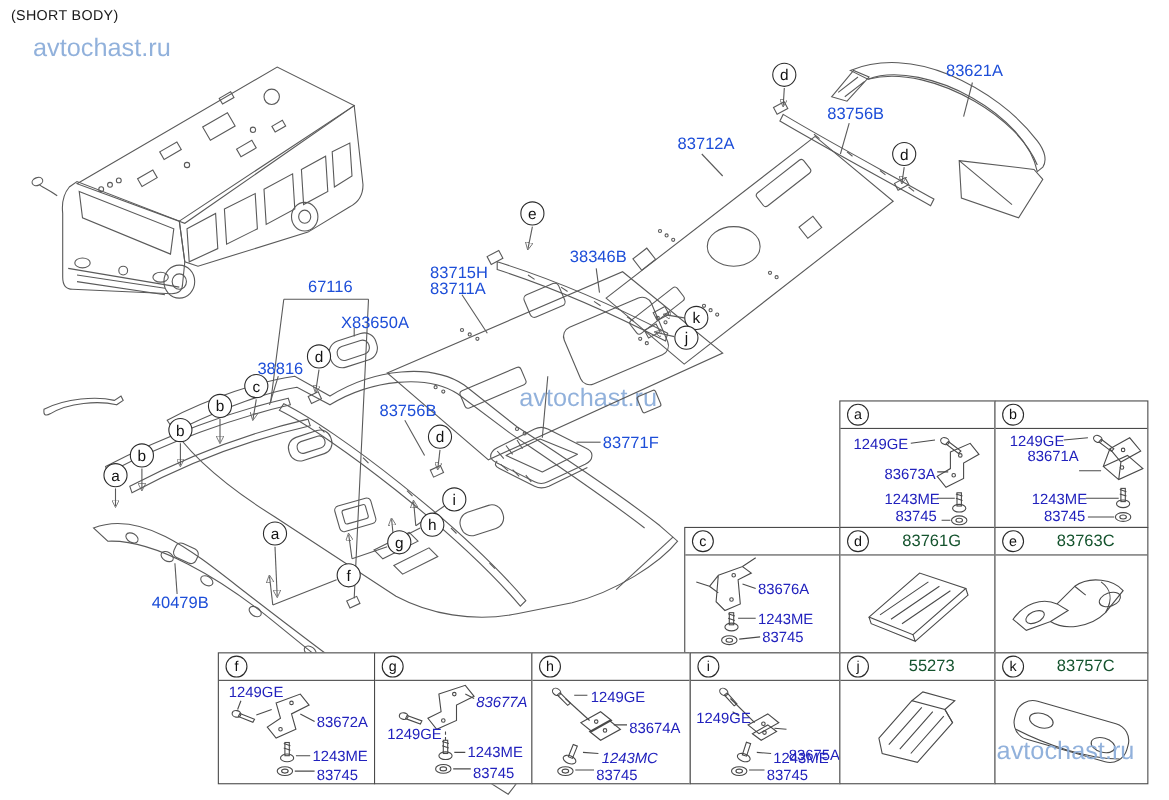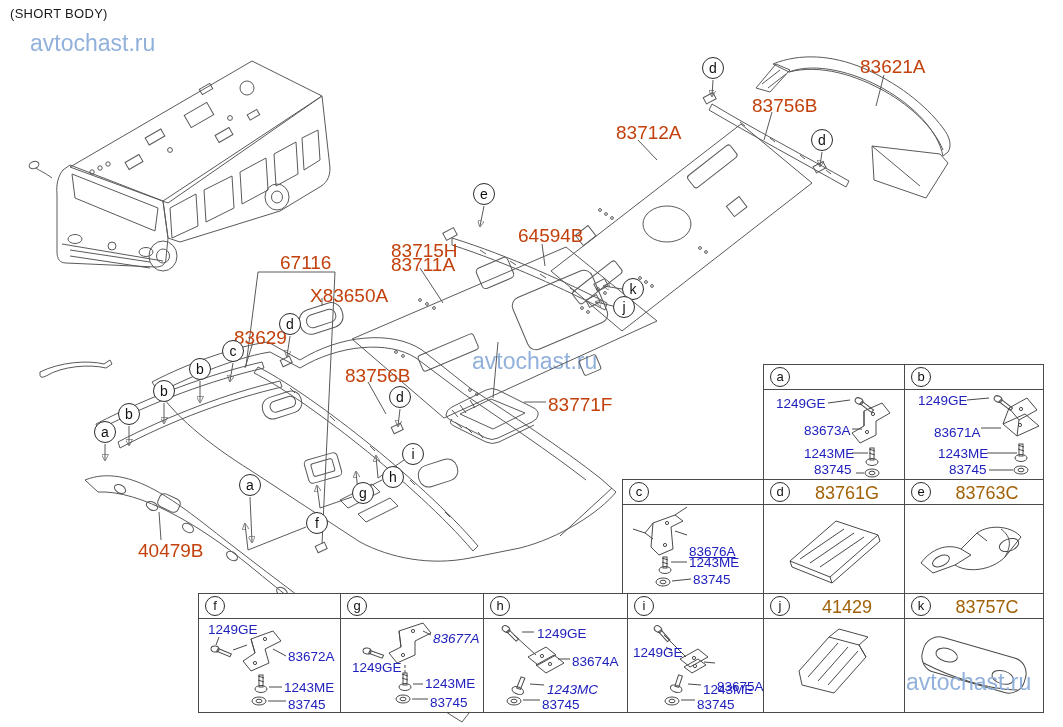--- a/index.html
+++ b/index.html
@@ -1,29 +1,29 @@
 <!DOCTYPE html>
 <html><head>
 <meta charset="utf-8">
 <style>
   html,body{margin:0;padding:0;background:#fff;}
   #stage{position:relative;width:1063px;height:727px;background:#ffffff;
          font-family:"Liberation Sans",sans-serif;overflow:hidden;}
   .note{position:absolute;left:10px;top:6px;font-size:13px;color:#1a1a1a;letter-spacing:.3px;}
   .wm{position:absolute;color:#8cadda;font-size:23px;white-space:nowrap;opacity:.95;}
-  .pl{position:absolute;color:#c2410c;font-size:19px;white-space:nowrap;}
+  .pl{position:absolute;color:#1d4ed8;font-size:15px;white-space:nowrap;}
   .co{position:absolute;width:22px;height:22px;border:1.4px solid #2b2b2b;border-radius:50%;
       background:#fff;color:#111;font-size:14px;line-height:20px;text-align:center;box-sizing:border-box;z-index:5;}
   svg{position:absolute;left:0;top:0;}
   .art path,.art line,.art rect,.art ellipse,.art circle,.art polyline{stroke:#5a5a5a;stroke-width:1;fill:none;}
   .tcell{position:absolute;border:1px solid #4a4a4a;background:#fff;box-sizing:border-box;z-index:4;}
   .thead{position:absolute;left:0;right:0;top:0;height:25px;border-bottom:1px solid #4a4a4a;box-sizing:border-box;}
   .co2{position:absolute;left:6px;top:2px;width:20px;height:20px;border:1.2px solid #2b2b2b;border-radius:50%;
        background:#fff;color:#111;font-size:13px;line-height:18px;text-align:center;box-sizing:border-box;}
-  .hnum{position:absolute;left:30px;right:4px;top:3px;text-align:center;color:#a16207;font-size:18px;}
+  .hnum{position:absolute;left:30px;right:4px;top:3px;text-align:center;color:#14532d;font-size:15px;}
   .cbody{position:absolute;left:0;top:25px;right:0;bottom:0;}
   .cl{position:absolute;color:#2121bd;font-size:13.5px;white-space:nowrap;z-index:2;}
   .hw path,.hw line,.hw rect,.hw ellipse,.hw circle{stroke:#4a4a4a;stroke-width:1;fill:none;}
 </style>
 </head>
 <body>
 
 <div id="stage">
 
   <div class="note">(SHORT BODY)</div>
@@ -220,26 +220,26 @@
       <path d="M382,480 L358,492" fill="none"></path>
       <line x1="358" y1="492" x2="356" y2="472" marker-end="url(#ah)"></line>
       <path d="M404,460 L378,478" fill="none"></path>
       <line x1="378" y1="478" x2="376" y2="456" marker-end="url(#ah)"></line>
     </g>
   </svg>
 
   <div class="pl" style="left:860px;top:56px;">83621A</div>
   <div class="pl" style="left:752px;top:95px;">83756B</div>
   <div class="pl" style="left:616px;top:122px;">83712A</div>
-  <div class="pl" style="left:518px;top:225px;">64594B</div>
+  <div class="pl" style="left:518px;top:225px;">38346B</div>
   <div class="pl" style="left:391px;top:240px;">83715H</div>
   <div class="pl" style="left:391px;top:254px;">83711A</div>
   <div class="pl" style="left:280px;top:252px;">67116</div>
   <div class="pl" style="left:310px;top:285px;">X83650A</div>
-  <div class="pl" style="left:234px;top:327px;">83629</div>
+  <div class="pl" style="left:234px;top:327px;">38816</div>
   <div class="pl" style="left:345px;top:365px;">83756B</div>
   <div class="pl" style="left:548px;top:394px;">83771F</div>
   <div class="pl" style="left:138px;top:540px;">40479B</div>
 
   <div class="co" style="left:94px;top:421px;">a</div>
   <div class="co" style="left:118px;top:403px;">b</div>
   <div class="co" style="left:153px;top:380px;">b</div>
   <div class="co" style="left:189px;top:358px;">b</div>
   <div class="co" style="left:222px;top:340px;">c</div>
   <div class="co" style="left:279px;top:313px;">d</div>
@@ -283,21 +283,21 @@
       <line x1="92" y1="83" x2="100" y2="83"></line>
     </svg>
       </div>
   </div>
 
   <div class="tcell" style="left:904px;top:364px;width:140px;height:116px;">
     <div class="thead">
       <div class="co2">b</div>
     </div>
     <div class="cl" style="left:13px;top:28px;">1249GE</div>
-    <div class="cl" style="left:29px;top:60px;">83671A</div>
+    <div class="cl" style="left:29px;top:42px;">83671A</div>
     <div class="cl" style="left:33px;top:81px;">1243ME</div>
     <div class="cl" style="left:44px;top:97px;">83745</div>
     <div class="cbody">
         <svg class="hw" width="138" height="89" viewBox="0 0 138 89">
       <line x1="62" y1="10" x2="84" y2="8"></line>
       <g transform="translate(93,9) rotate(25)">
             <ellipse cx="0" cy="0" rx="4" ry="3" fill="#444"></ellipse>
             <path d="M3,-1 L17,2 L16,5 L2,2 Z" fill="#444" stroke="none"></path>
           </g>
       <path d="M104,18 L122,8 L132,20 L114,30 Z M98,34 L120,24 L134,36 L112,46 Z M114,30 L112,46 M104,18 L98,34"></path>
@@ -312,21 +312,21 @@
           <ellipse cx="116" cy="80" rx="3" ry="1.8"></ellipse>
       <line x1="84" y1="80" x2="108" y2="80"></line>
     </svg>
       </div>
   </div>
 
   <div class="tcell" style="left:622px;top:479px;width:142px;height:115px;">
     <div class="thead">
       <div class="co2">c</div>
     </div>
-    <div class="cl" style="left:66px;top:64px;text-decoration:underline;">83676A</div>
+    <div class="cl" style="left:66px;top:48px;">83676A</div>
     <div class="cl" style="left:66px;top:75px;">1243ME</div>
     <div class="cl" style="left:70px;top:92px;">83745</div>
     <div class="cbody">
         <svg class="hw" width="140" height="88" viewBox="0 0 140 88">
       <path d="M30,18 L52,10 L60,16 L48,22 L50,44 L36,50 L28,42 Z M30,18 L22,28 L30,34 M52,10 L64,2 M22,28 L10,24"></path>
       <circle cx="44" cy="18" r="1.6"></circle>
           <circle cx="42" cy="40" r="1.6"></circle>
       <line x1="64" y1="30" x2="52" y2="26"></line>
       <rect x="40" y="52" width="4" height="11"></rect>
           <ellipse cx="42" cy="65" rx="6" ry="3.5"></ellipse>
@@ -489,21 +489,21 @@
       <ellipse cx="44" cy="82" rx="7" ry="4"></ellipse>
           <ellipse cx="44" cy="82" rx="3" ry="1.8"></ellipse>
       <line x1="67" y1="81" x2="53" y2="81"></line>
     </svg>
       </div>
   </div>
 
   <div class="tcell" style="left:763px;top:593px;width:142px;height:120px;">
     <div class="thead">
       <div class="co2">j</div>
-      <div class="hnum">41429</div>
+      <div class="hnum">55273</div>
     </div>
     <div class="cbody">
         <svg class="hw" width="140" height="93" viewBox="0 0 140 93">
       <path d="M35,52 L65,18 L95,26 L102,38 L70,74 L38,66 Z"></path>
       <path d="M65,18 L75,10 L104,18 L95,26 M44,58 L74,24 M54,62 L84,28 M64,66 L94,32"></path>
       <path d="M102,38 L95,26"></path>
     </svg>
       </div>
   </div>
 

